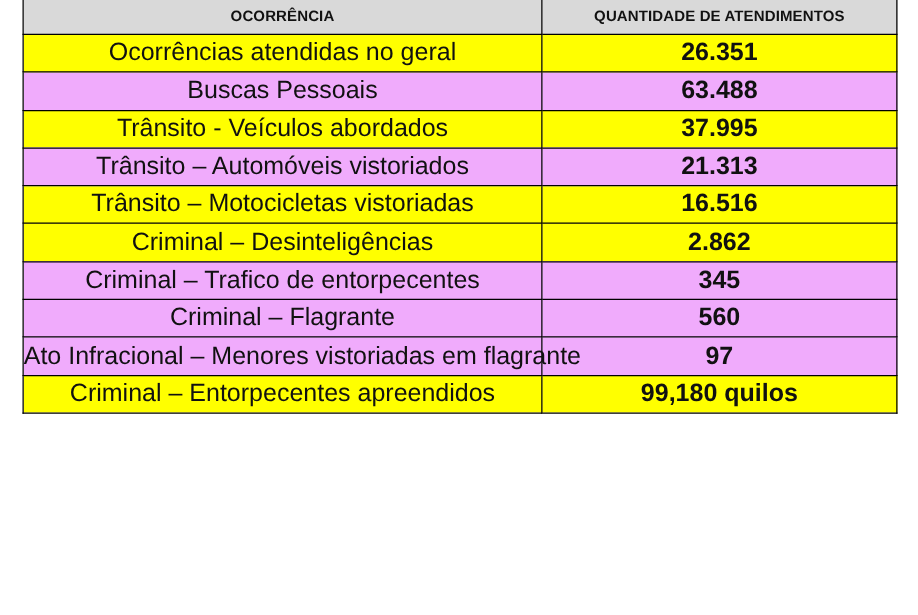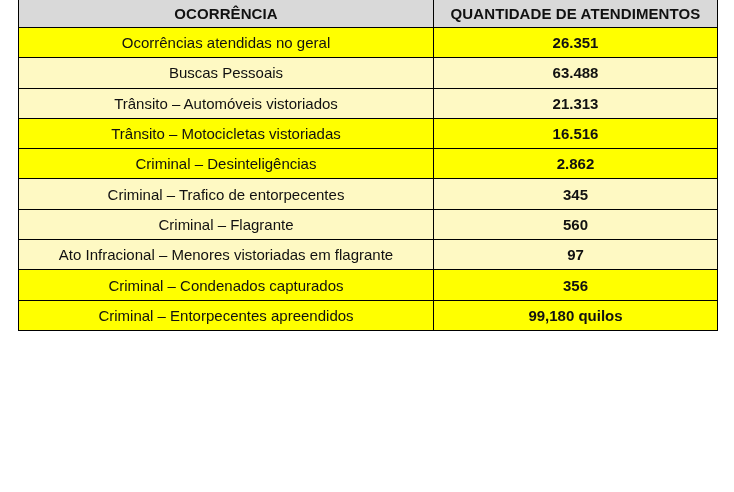--- a/index.html
+++ b/index.html
@@ -28,31 +28,31 @@
       border: 1.5px solid #000000;
       text-align: center;
       vertical-align: middle;
       padding: 0;
       color: #111111;
       white-space: nowrap;
     }
     th {
       background: #d9d9d9;
       font-weight: bold;
-      font-size: 15px;
+      font-size: 12px;
       height: 28px;
       letter-spacing: 0.1px;
     }
     td {
       height: 29.3px;
-      font-size: 15px;
+      font-size: 20px;
     }
     td.val { font-weight: bold; text-align: center; }
     tr.hl td { background: #ffff00; }
-    tr.plain td { background: #fef9c3; }
+    tr.plain td { background: #f0abfc; }
   </style>
 </head>
 <body>
 
 <div class="wrap">
   <table>
     <colgroup>
         <col class="c1">
         <col class="c2">
       </colgroup>
@@ -63,20 +63,24 @@
       </tr>
     </thead>
     <tbody id="rows">
         <tr class="hl">
           <td>Ocorrências atendidas no geral</td>
           <td class="val">26.351</td>
         </tr>
         <tr class="plain">
           <td>Buscas Pessoais</td>
           <td class="val">63.488</td>
+        </tr>
+        <tr class="hl">
+          <td>Trânsito - Veículos abordados</td>
+          <td class="val">37.995</td>
         </tr>
         <tr class="plain">
           <td>Trânsito – Automóveis vistoriados</td>
           <td class="val">21.313</td>
         </tr>
         <tr class="hl">
           <td>Trânsito – Motocicletas vistoriadas</td>
           <td class="val">16.516</td>
         </tr>
         <tr class="hl">
@@ -89,22 +93,18 @@
         </tr>
         <tr class="plain">
           <td>Criminal – Flagrante</td>
           <td class="val">560</td>
         </tr>
         <tr class="plain">
           <td>Ato Infracional – Menores vistoriadas em flagrante</td>
           <td class="val">97</td>
         </tr>
         <tr class="hl">
-          <td>Criminal – Condenados capturados</td>
-          <td class="val">356</td>
-        </tr>
-        <tr class="hl">
           <td>Criminal – Entorpecentes apreendidos</td>
           <td class="val">99,180 quilos</td>
         </tr>
       </tbody>
   </table>
 </div>
 
 </body></html>

